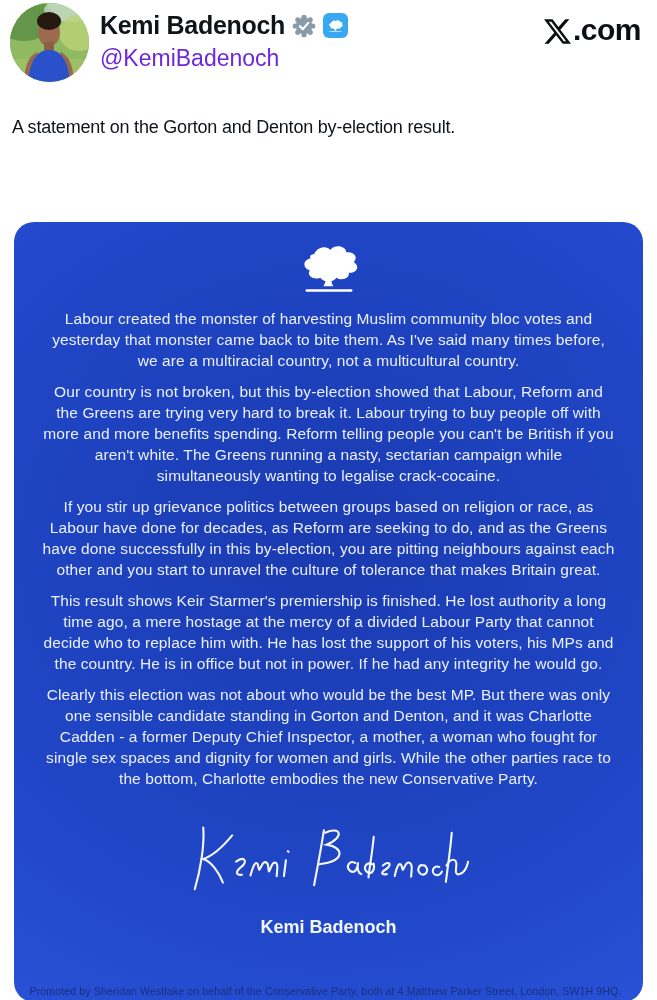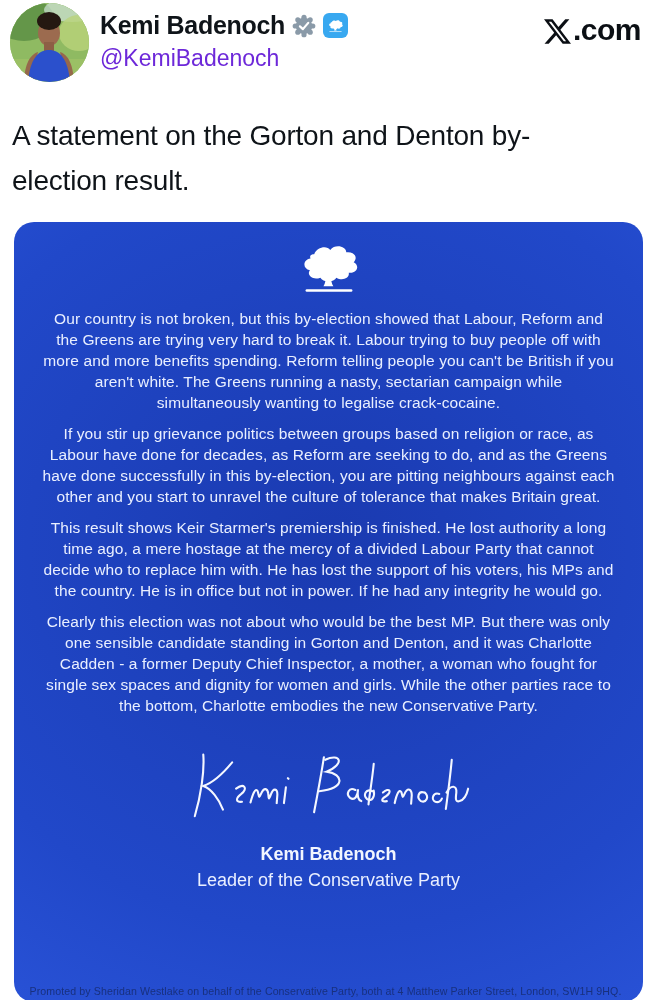--- a/index.html
+++ b/index.html
@@ -25,21 +25,21 @@
   .badge-square svg{width:19px;height:14px;display:block;}
   .handle{font-size:23px;color:#6d28d9;margin-top:5px;}
   .watermark{
     position:absolute;right:16px;top:13px;display:flex;align-items:center;
     gap:2px;font-size:30px;font-weight:bold;color:#0b0f14;letter-spacing:-0.5px;
   }
   .watermark svg{width:27px;height:27px;display:block;margin-top:2px;}
   
   .tweet-text{
     margin:25px 12px 0 12px;max-width:612px;
-    font-size:28px;line-height:1.62;color:#0f1419;letter-spacing:-0.2px;
+    font-size:18px;line-height:1.62;color:#0f1419;letter-spacing:-0.2px;
   }
   
   .card{
     position:absolute;left:14px;top:222px;width:629px;height:780px;
     border-radius:20px;box-sizing:border-box;padding:21px 28px 0 28px;
     background:radial-gradient(115% 85% at 50% 42%, #1a3ab0 0%, #2148c9 58%, #2e59e0 100%);
     text-align:center;color:#e9efff;
   }
   .tree-logo{display:block;margin:0 auto 13px auto;width:74px;height:52px;}
   .statement{
@@ -120,20 +120,21 @@
 </div>
 
 <div class="tweet-text">A statement on the Gorton and Denton by-election result.</div>
 
 <div class="card">
 
   <svg class="tree-logo" viewBox="0 0 120 84">
     <use href="#scribble-tree"></use>
   </svg>
 
+  <p class="statement">Labour created the monster of harvesting Muslim community bloc votes and yesterday that monster came back to bite them.  As I've said many times before, we are a multiracial country, not a multicultural country.</p>
   <p class="statement">Our country is not broken, but this by-election showed that Labour, Reform and the Greens are trying very hard to break it. Labour trying to buy people off with more and more benefits spending. Reform telling people you can't be British if you aren't white. The Greens running a nasty, sectarian campaign while simultaneously wanting to legalise crack-cocaine.</p>
   <p class="statement">If you stir up grievance politics between groups based on religion or race, as Labour have done for decades, as Reform are seeking to do, and as the Greens have done successfully in this by-election, you are pitting neighbours against each other and you start to unravel the culture of tolerance that makes Britain great.</p>
   <p class="statement">This result shows Keir Starmer's premiership is finished.  He lost authority a long time ago, a mere hostage at the mercy of a divided Labour Party that cannot decide who to replace him with. He has lost the support of his voters, his MPs and the country. He is in office but not in power. If he had any integrity he would go.</p>
   <p class="statement">Clearly this election was not about who would be the best MP. But there was only one sensible candidate standing in Gorton and Denton, and it was Charlotte Cadden - a former Deputy Chief Inspector, a mother, a woman who fought for single sex spaces and dignity for women and girls. While the other parties race to the bottom, Charlotte embodies the new Conservative Party.</p>
 
   <svg class="signature" viewBox="0 0 450 130" fill="none" stroke="#f4f7ff" stroke-width="3.2" stroke-linecap="round">
 
     <path d="M34,14 C36,40 30,78 21,108"></path>
     <path d="M78,26 C60,48 46,58 34,62 C46,66 58,82 64,98"></path>
     <path d="M84,66 C96,57 103,65 92,74 C84,80 82,87 93,86"></path>
@@ -148,16 +149,15 @@
     <path d="M292,70 C282,65 277,76 284,82 C291,87 296,78 294,69"></path>
     <path d="M308,72 C318,63 323,71 312,78 C305,82 305,87 314,85"></path>
     <path d="M326,88 C329,74 333,66 336,71 C338,75 337,84 341,74 C346,63 352,67 352,76 L351,89"></path>
     <path d="M371,72 C362,69 359,80 366,85 C374,88 379,79 372,72"></path>
     <path d="M394,74 C384,71 381,83 388,86 C393,88 397,84 398,81"></path>
     <path d="M413,22 C411,46 407,74 404,97"></path>
     <path d="M405,72 C412,59 421,61 420,72 C419,80 418,87 425,85 C431,83 436,75 438,66"></path>
   </svg>
 
   <div class="sig-name">Kemi Badenoch</div>
-  <div class="sig-title">Leader of the Conservative Party</div>
 
   <div class="card-footer">Promoted by Sheridan Westlake on behalf of the Conservative Party, both at 4 Matthew Parker Street, London, SW1H 9HQ.</div>
 </div>
 
 </body></html>

